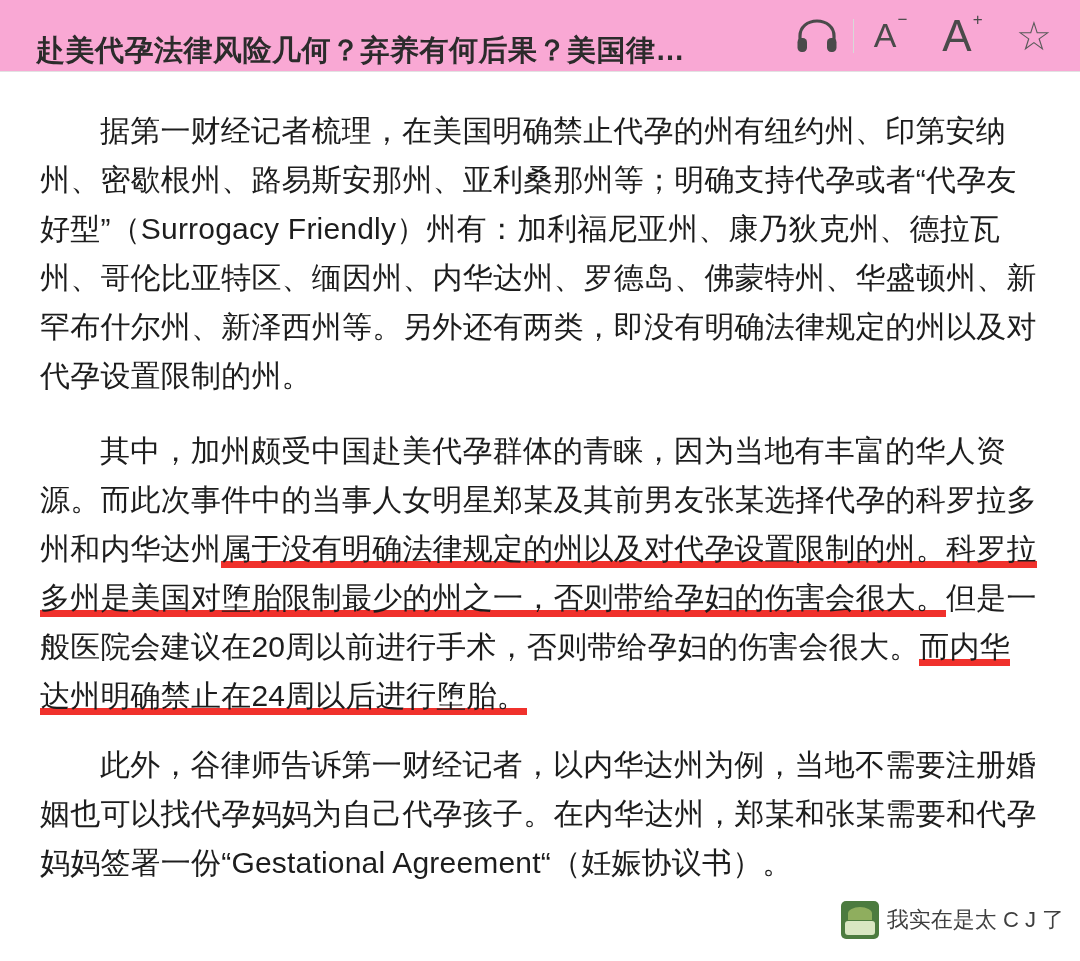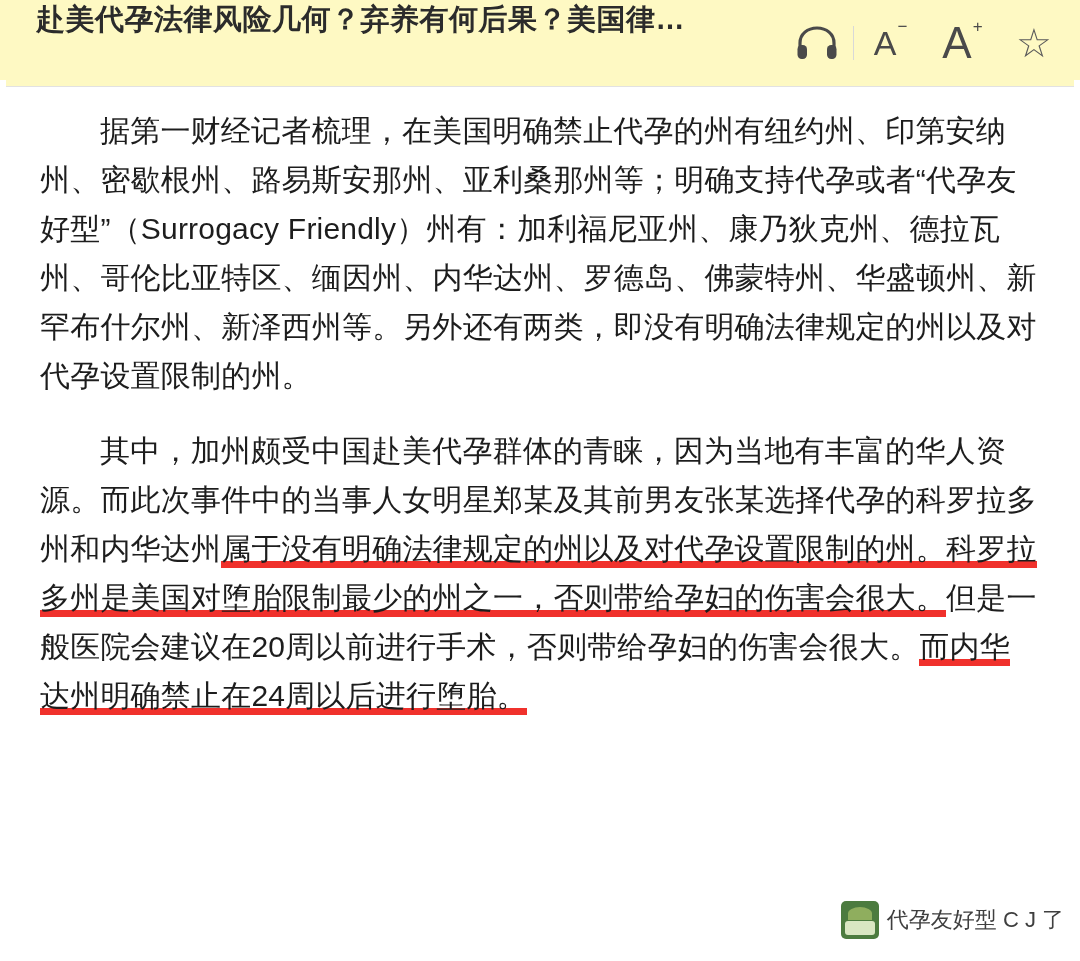--- a/index.html
+++ b/index.html
@@ -13,26 +13,26 @@
     position: relative;
     font-family: "Liberation Sans", sans-serif;
     overflow: hidden;
   }
 
   
   #topbar {
     position: absolute;
     left: 0; top: 0;
     width: 1080px;
-    height: 87px;
-    background: #fef9c3;
+    height: 72px;
+    background: #f9a8d4;
     border-bottom: 1px solid #e2e2e2;
     box-sizing: border-box;
     display: flex;
-    align-items: flex-start;
+    align-items: flex-end;
   }
   #article-title {
     margin-left: 36px;
     font-size: 29px;
     font-weight: bold;
     color: #2b2b2b;
     white-space: nowrap;
     overflow: hidden;
     letter-spacing: 0.5px;
     max-width: 690px;
@@ -195,22 +195,25 @@
 <div id="article">
 
   <p class="para">
     <span>据第一财经记者梳理，在美国明确禁止代孕的州有纽约州、印第安纳州、密歇根州、路易斯安那州、亚利桑那州等；明确支持代孕或者“代孕友好型”（Surrogacy Friendly）州有：加利福尼亚州、康乃狄克州、德拉瓦州、哥伦比亚特区、缅因州、内华达州、罗德岛、佛蒙特州、华盛顿州、新罕布什尔州、新泽西州等。另外还有两类，即没有明确法律规定的州以及对代孕设置限制的州。</span>
   </p>
 
   <p class="para tight">
     <span>其中，加州颇受中国赴美代孕群体的青睐，因为当地有丰富的华人资源。而此次事件中的当事人女明星郑某及其前男友张某选择代孕的科罗拉多州和内华达州</span><span class="hl">属于没有明确法律规定的州以及对代孕设置限制的州。科罗拉多州是美国对堕胎限制最少的州之一，否则带给孕妇的伤害会很大。</span><span>但是一般医院会建议在20周以前进行手术，否则带给孕妇的伤害会很大。</span><span class="hl">而内华达州明确禁止在24周以后进行堕胎。</span>
   </p>
 
+  <p class="para">
+    <span>此外，谷律师告诉第一财经记者，以内华达州为例，当地不需要注册婚姻也可以找代孕妈妈为自己代孕孩子。在内华达州，郑某和张某需要和代孕妈妈签署一份“Gestational Agreement“（妊娠协议书）。</span>
+  </p>
 
 </div>
 
 <div class="edge left"></div>
 <div class="edge right"></div>
 
 <div id="account-badge">
   <div id="account-avatar"></div>
-  <div id="account-name">代孕友好型 C J 了</div>
+  <div id="account-name">我实在是太 C J 了</div>
 </div>
 
 </body></html>

